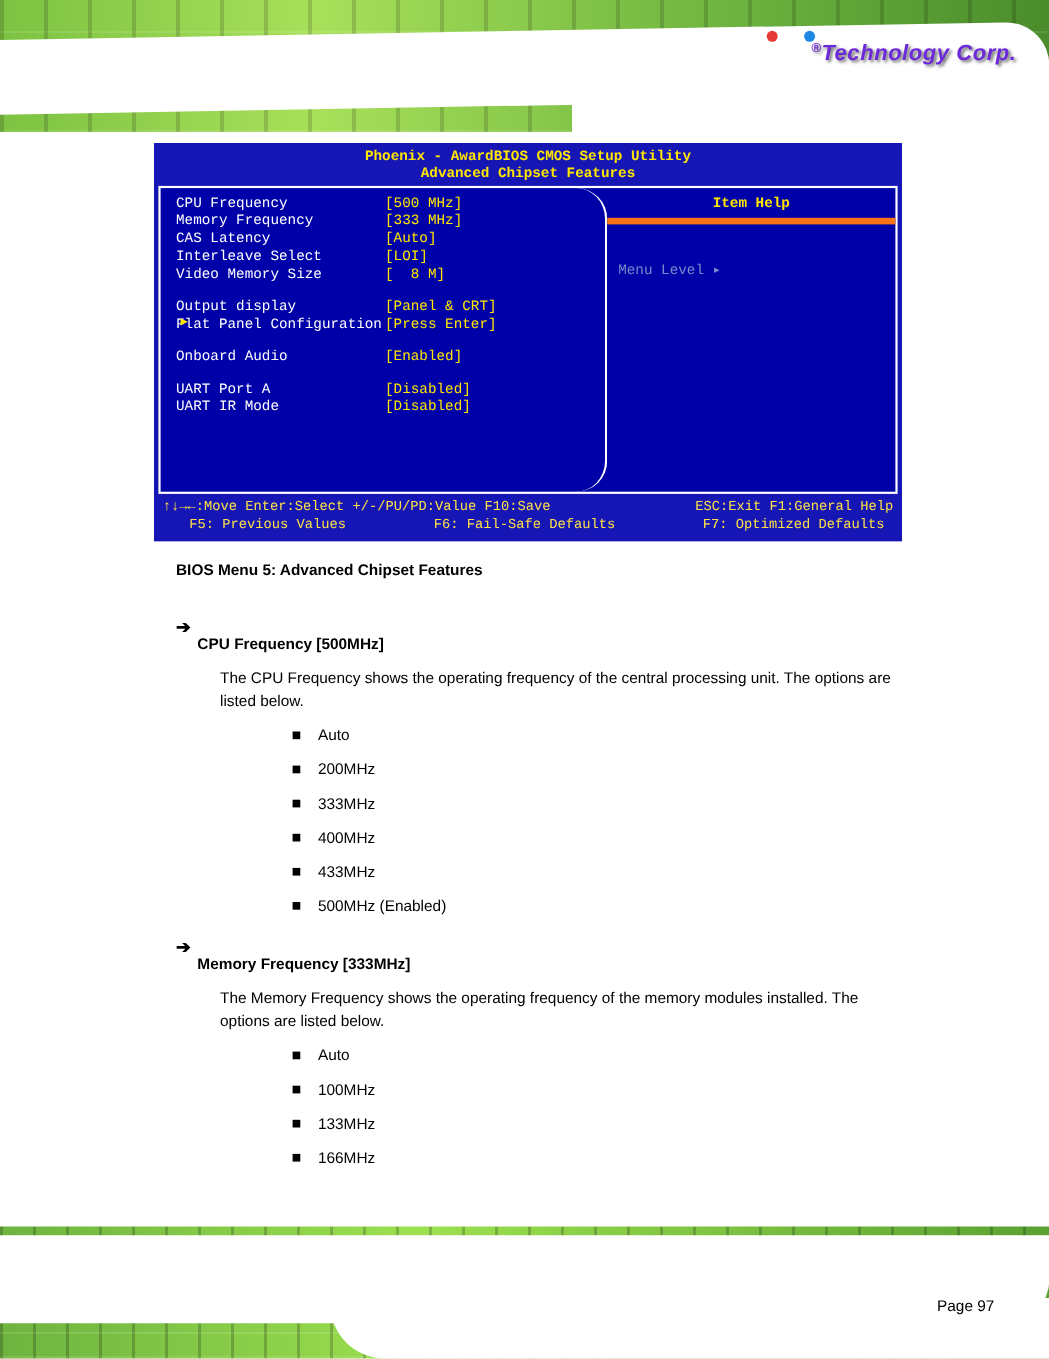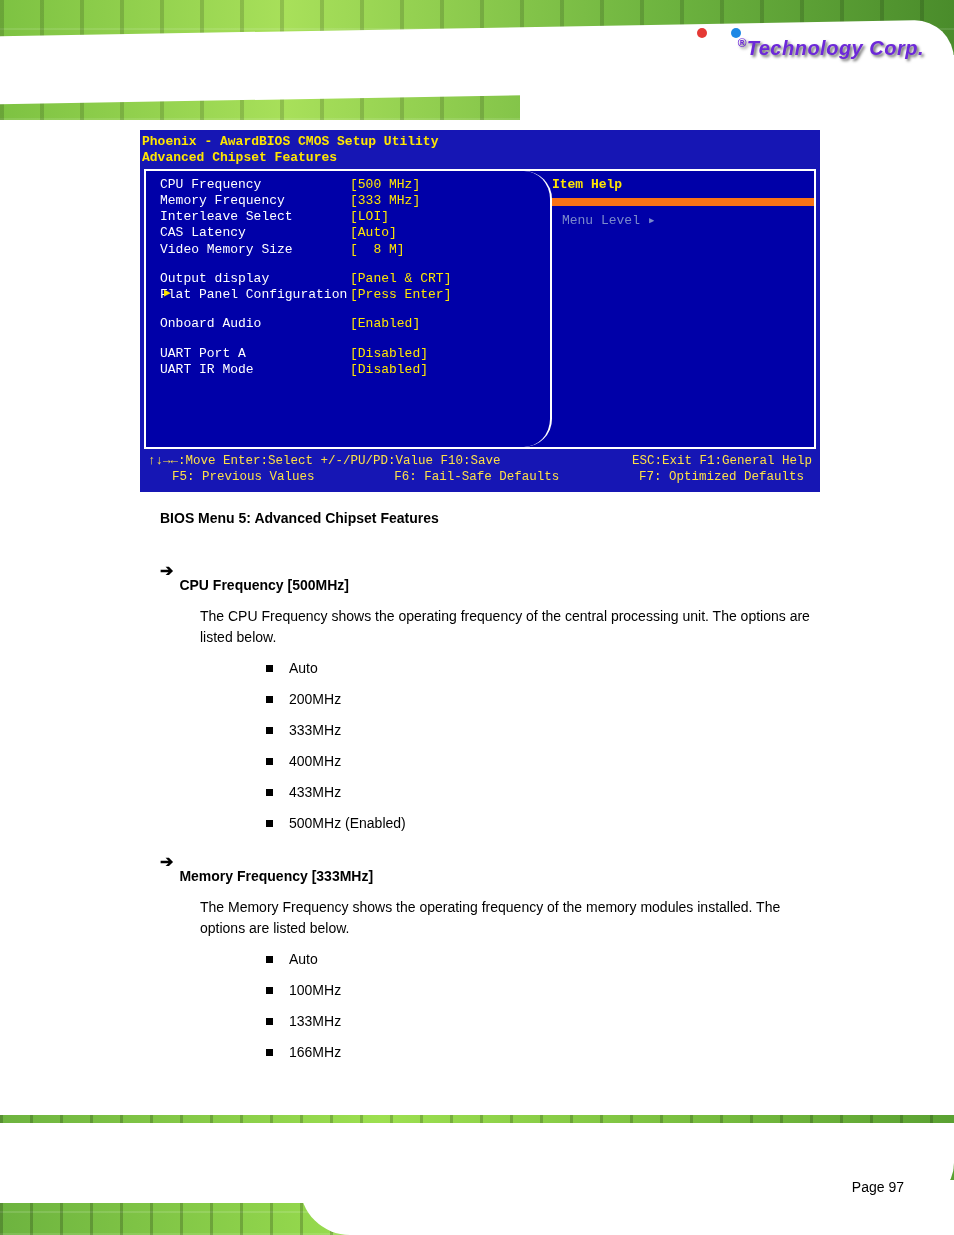--- a/index.html
+++ b/index.html
@@ -80,21 +80,21 @@
     top: 130px;
     left: 140px;
     width: 680px;
     font-family: "Courier New", monospace;
     font-size: 13px;
     color: #fff;
     background: #1616b4;
     border: 2px solid #1616b4;
   }
   .bios-title {
-    text-align: left;
+    text-align: center;
     color: #ffe600;
     padding: 2px 0 0 0;
     background: #1616b4;
     font-weight: bold;
     font-size: 13px;
     line-height: 1.25;
   }
   .bios-body {
     display: flex;
     border: 2px double #fff;
@@ -108,28 +108,30 @@
     padding: 6px 10px 6px 14px;
     color: #fff;
     position: relative;
     border-radius: 28px;
   }
   .bios-right {
     flex: 1;
     padding: 0;
   }
   .bios-right-head {
+    text-align: center;
     color: #ffe600;
     padding: 6px 0;
-    border-bottom: 8px solid #f97316;
+    border-bottom: 6px solid #f97316;
     font-weight: bold;
   }
   .bios-right-body {
     padding: 6px 10px;
     color: #7b8acb;
+    margin-top: 28px;
   }
   .bios-row { display: flex; line-height: 1.25; }
   .bios-label { flex: 0 0 190px; white-space: pre; }
   .bios-val { color: #ffe600; white-space: pre; }
   .bios-val .br { color:#ffe600; }
   .bios-spacer { height: 13px; }
   .bios-caret { position: absolute; left: 4px; color:#ffe600; font-size:11px; }
   .bios-footer {
     background: #1616b4;
     color: #fde047;
@@ -227,26 +229,26 @@
 
       <div class="bios-row">
         <span class="bios-label">CPU Frequency</span>
         <span class="bios-val"><span class="br">[</span><span class="sel">500 MHz</span><span class="br">]</span></span>
       </div>
       <div class="bios-row">
         <span class="bios-label">Memory Frequency</span>
         <span class="bios-val">[<span>333 MHz</span>]</span>
       </div>
       <div class="bios-row">
+        <span class="bios-label">CAS Latency</span>
+        <span class="bios-val">[<span>Auto</span>]</span>
+      </div>
+      <div class="bios-row">
         <span class="bios-label">Interleave Select</span>
         <span class="bios-val">[<span>LOI</span>]</span>
-      </div>
-      <div class="bios-row">
-        <span class="bios-label">CAS Latency</span>
-        <span class="bios-val">[<span>Auto</span>]</span>
       </div>
       <div class="bios-row">
         <span class="bios-label">Video Memory Size</span>
         <span class="bios-val">[<span>  8 M</span>]</span>
       </div>
       <div class="bios-spacer"></div>
 
       <div class="bios-row">
         <span class="bios-label">Output display</span>
         <span class="bios-val">[<span>Panel &amp; CRT</span>]</span>

